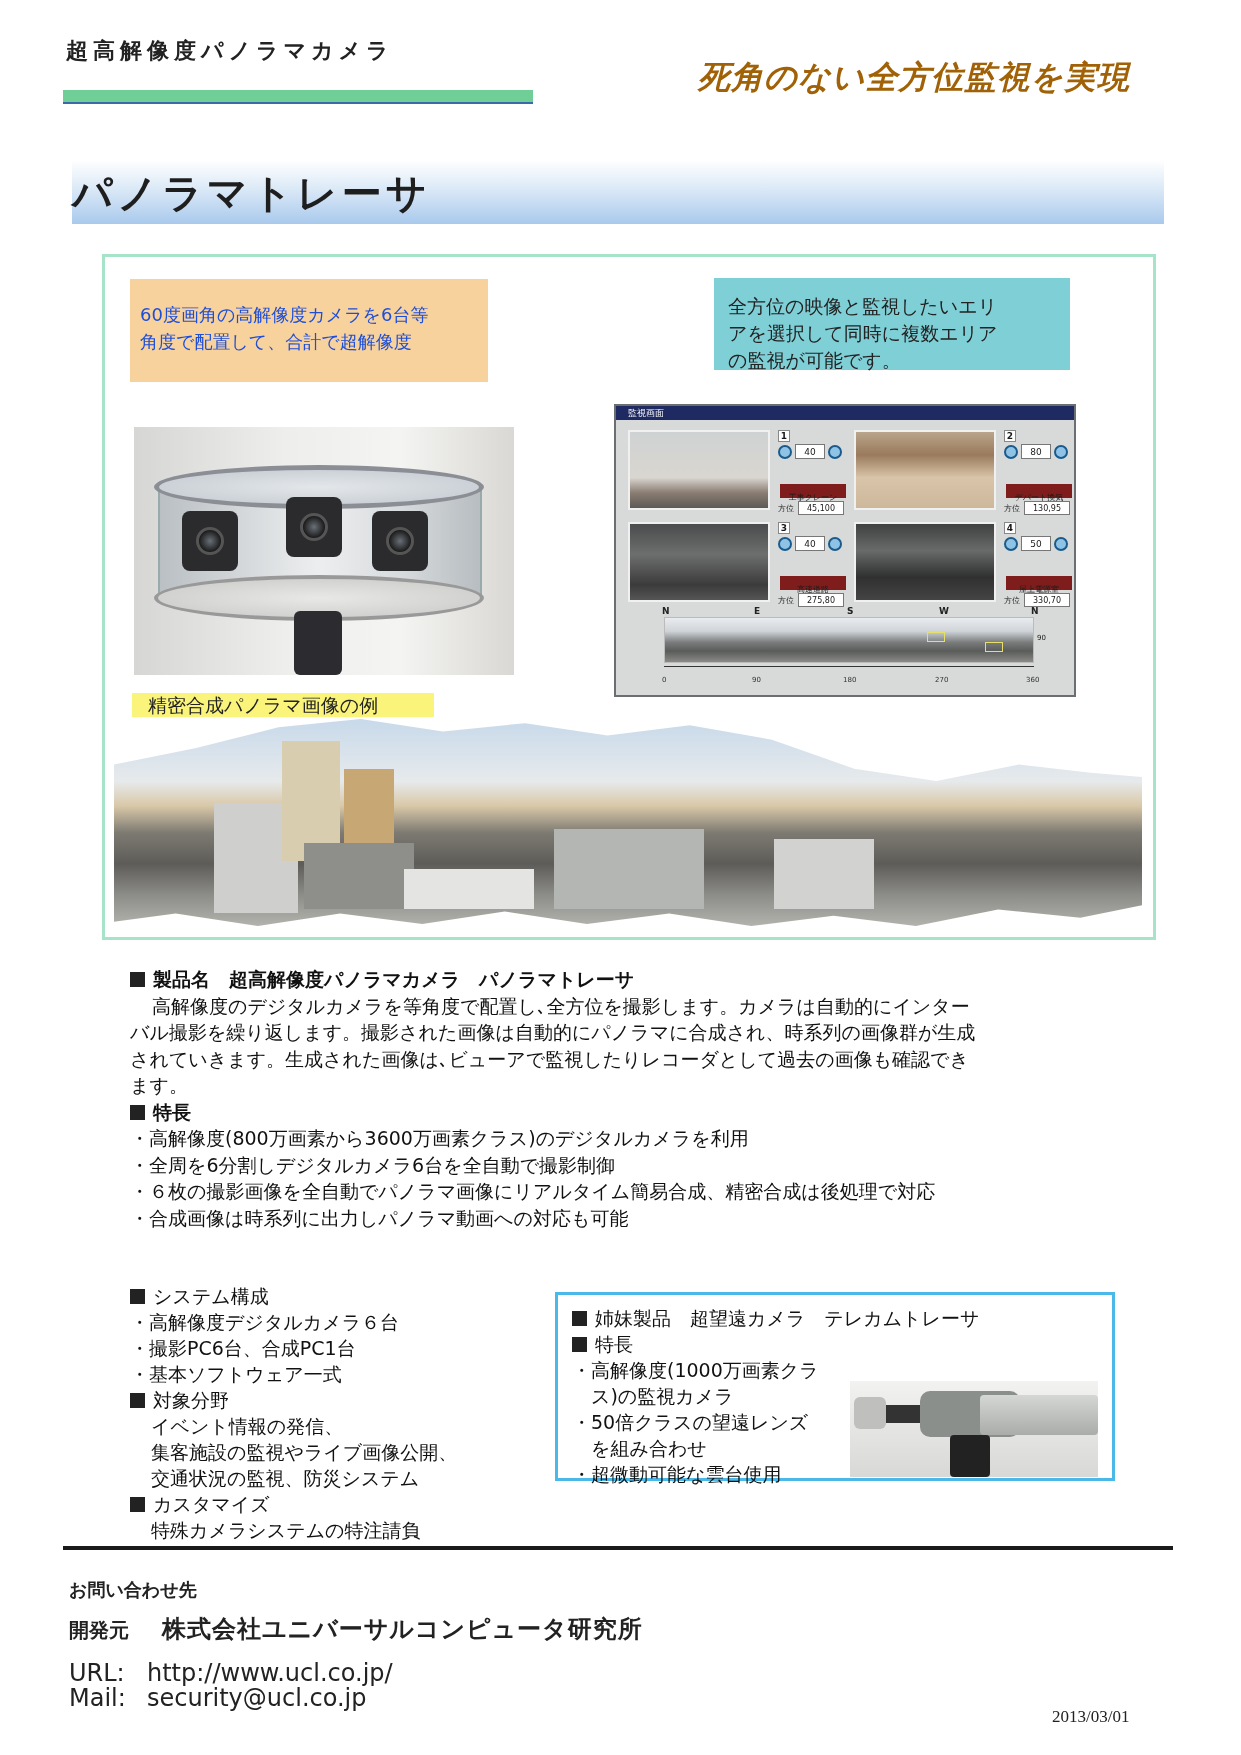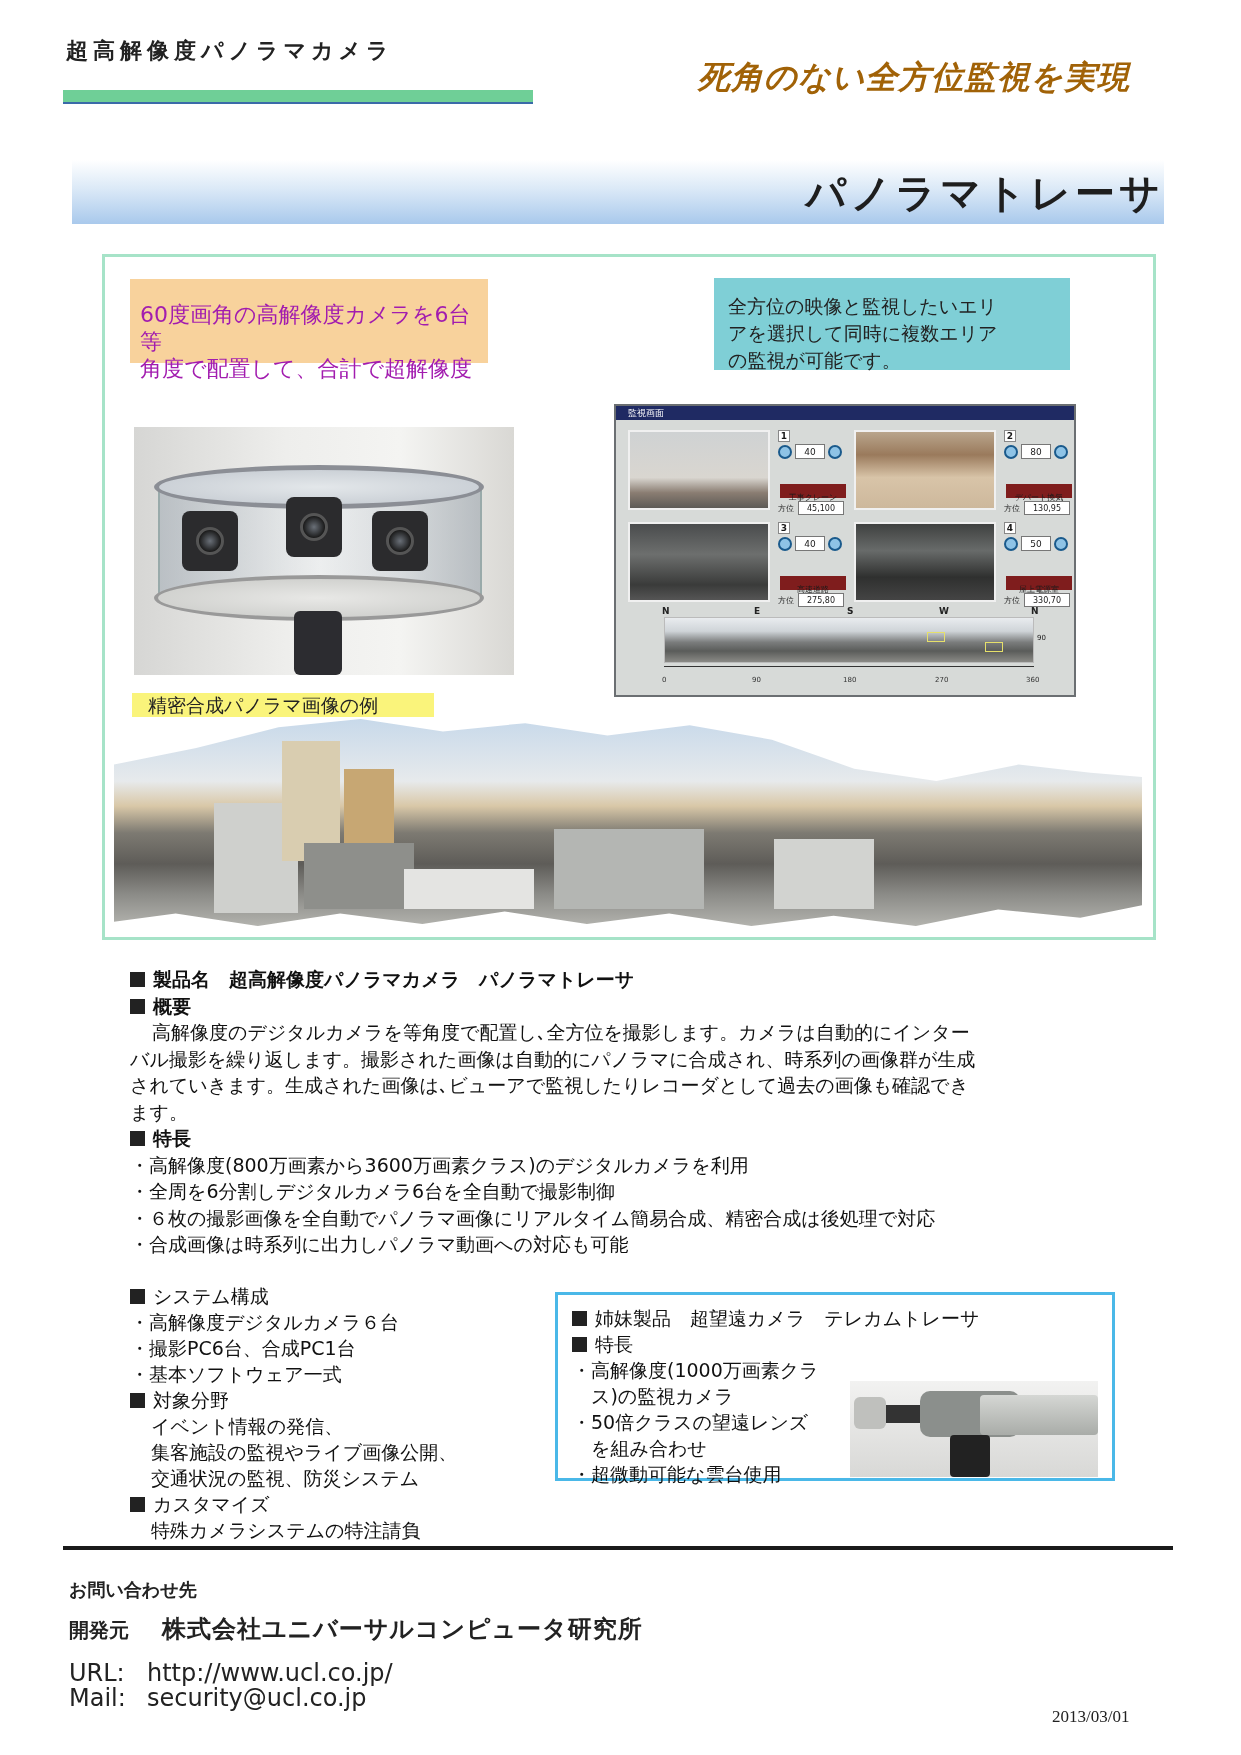--- a/index.html
+++ b/index.html
@@ -9,27 +9,27 @@
   .abs { position: absolute; }
 
   
   .header-title { left: 66px; top: 36px; font-size: 22px; font-weight: bold; letter-spacing: 5px; color: #222; }
   .header-bar { left: 63px; top: 90px; width: 470px; height: 14px; background: #6fcf97; border-bottom: 2px solid #3a6aa8; }
   .header-slogan { left: 698px; top: 56px; font-size: 32px; font-weight: bold; font-style: italic; color: #a16207; letter-spacing: 1px; }
 
   
   .banner { left: 72px; top: 160px; width: 1092px; height: 64px;
     background: linear-gradient(to bottom, #ffffff 0%, #dbe9f7 45%, #a9c9ec 100%); }
-  .banner-title { width: 100%; text-align: right; top: 6px; font-size: 40px; font-weight: bold; color: #1e1e1e; letter-spacing: 4px; }
+  .banner-title { width: 100%; text-align: left; top: 6px; font-size: 40px; font-weight: bold; color: #1e1e1e; letter-spacing: 4px; }
 
   
   .panel { left: 102px; top: 254px; width: 1054px; height: 686px; border: 3px solid #a6e3c8; background: #ffffff; }
 
-  .note-orange { left: 130px; top: 279px; width: 358px; height: 84px; background: #f8d29c; padding: 22px 0 0 10px;
-    font-size: 22px; line-height: 27px; color: #a21caf; }
+  .note-orange { left: 130px; top: 279px; width: 358px; height: 103px; background: #f8d29c; padding: 22px 0 0 10px;
+    font-size: 18px; line-height: 27px; color: #1d4ed8; }
   .note-cyan { left: 714px; top: 278px; width: 356px; height: 92px; background: #7fcfd6; padding: 15px 0 0 14px;
     font-size: 19px; line-height: 27px; color: #222; }
 
   
   .photo-rig { left: 134px; top: 427px; width: 380px; height: 248px; overflow: hidden;
     background: linear-gradient(90deg, #d6d6d4 0%, #eeeeec 40%, #f4f4f2 70%, #d9d8d4 100%); }
   .rig-top { left: 20px; top: 38px; width: 330px; height: 44px; border-radius: 50%; border: 5px solid #8b8e95;
     background: radial-gradient(ellipse at center, #e3e7ea 0%, #c2c8cf 100%); }
   .rig-body { left: 24px; top: 60px; width: 324px; height: 110px;
     background: linear-gradient(90deg, rgba(160,170,180,0.55), rgba(230,235,240,0.35), rgba(150,160,170,0.55));
@@ -212,21 +212,20 @@
   <div class="abs pano-bldg" style="left:168px;top:22px;width:58px;height:120px;background:#d9cdb0;"></div>
   <div class="abs pano-bldg" style="left:230px;top:50px;width:50px;height:130px;background:#c7a773;"></div>
   <div class="abs pano-bldg" style="left:190px;top:124px;width:110px;height:66px;background:#8e8f8b;"></div>
   <div class="abs pano-bldg" style="left:290px;top:150px;width:130px;height:40px;background:#e4e4e2;"></div>
   <div class="abs pano-bldg" style="left:440px;top:110px;width:150px;height:80px;background:#b4b6b3;"></div>
   <div class="abs pano-bldg" style="left:660px;top:120px;width:100px;height:70px;background:#d2d3d0;"></div>
 </div>
 
 <div class="abs spec">
   <div class="h"><span class="sq"></span><span>製品名</span>　<span>超高解像度パノラマカメラ　パノラマトレーサ</span></div>
-  <div class="h"><span class="sq"></span><span>概要</span></div>
   <div class="indent" style="padding-left:22px;">高解像度のデジタルカメラを等角度で配置し､全方位を撮影します。カメラは自動的にインター</div>
   <div>バル撮影を繰り返します。撮影された画像は自動的にパノラマに合成され、時系列の画像群が生成</div>
   <div>されていきます。生成された画像は､ビューアで監視したりレコーダとして過去の画像も確認でき</div>
   <div>ます。</div>
   <div class="h"><span class="sq"></span><span>特長</span></div>
   <div>・高解像度(800万画素から3600万画素クラス)のデジタルカメラを利用</div>
   <div>・全周を6分割しデジタルカメラ6台を全自動で撮影制御</div>
   <div>・６枚の撮影画像を全自動でパノラマ画像にリアルタイム簡易合成、精密合成は後処理で対応</div>
   <div>・合成画像は時系列に出力しパノラマ動画への対応も可能</div>
 </div>

